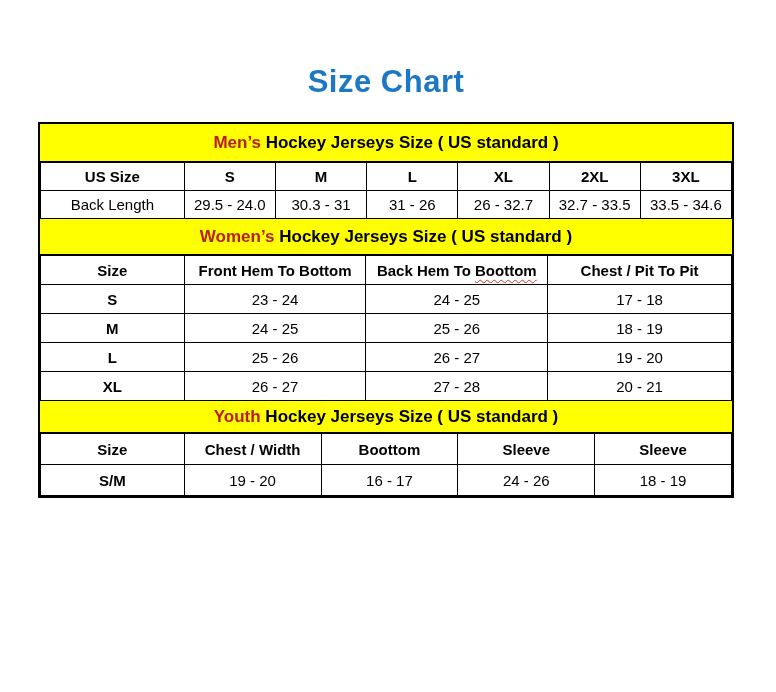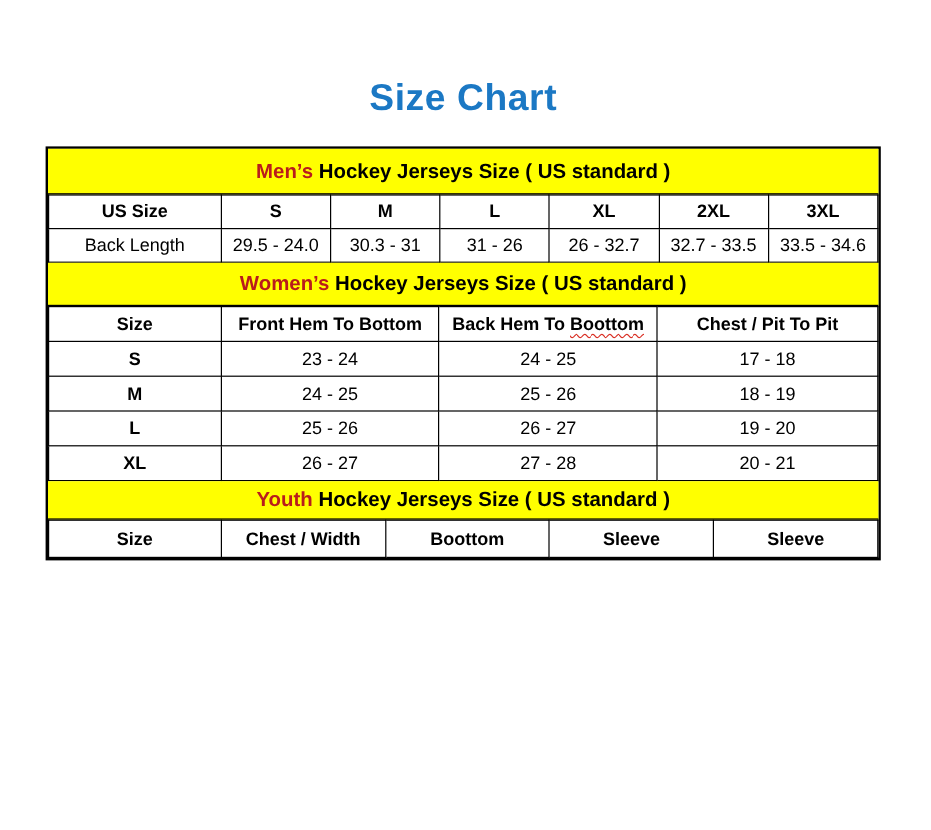--- a/index.html
+++ b/index.html
@@ -139,17 +139,24 @@
           <col style="width:19.8%">
       </colgroup>
       <tbody>
           <tr>
         <th>Size</th>
         <th>Chest / Width</th>
         <th>Boottom</th>
         <th>Sleeve</th>
         <th>Sleeve</th>
       </tr>
+      <tr>
+        <td class="row-label-bold">S/M</td>
+        <td>19 - 20</td>
+        <td>16 - 17</td>
+        <td>24 - 26</td>
+        <td>18 - 19</td>
+      </tr>
     </tbody>
       </table>
 
   </div>
 </div>
 
 </body></html>

